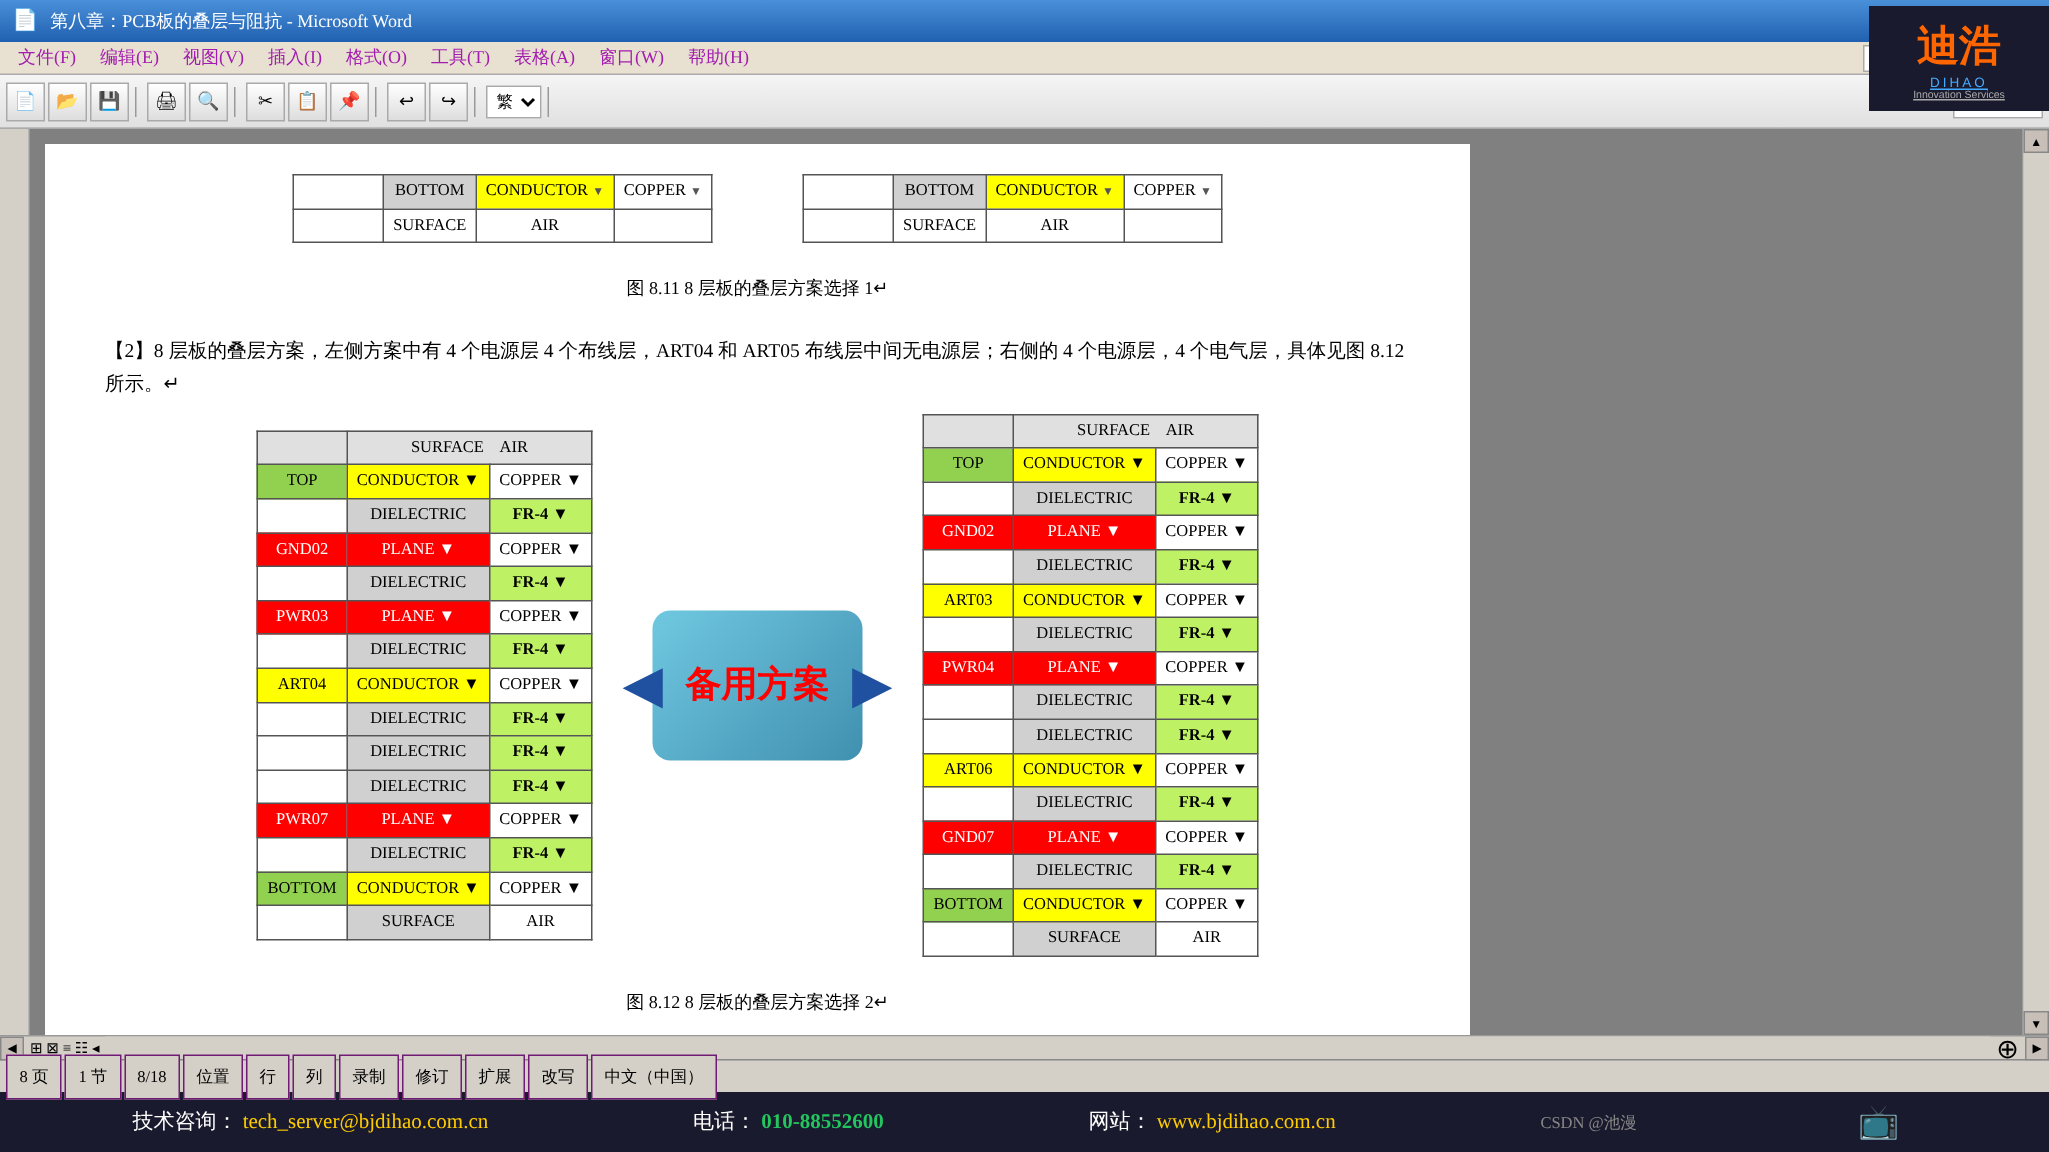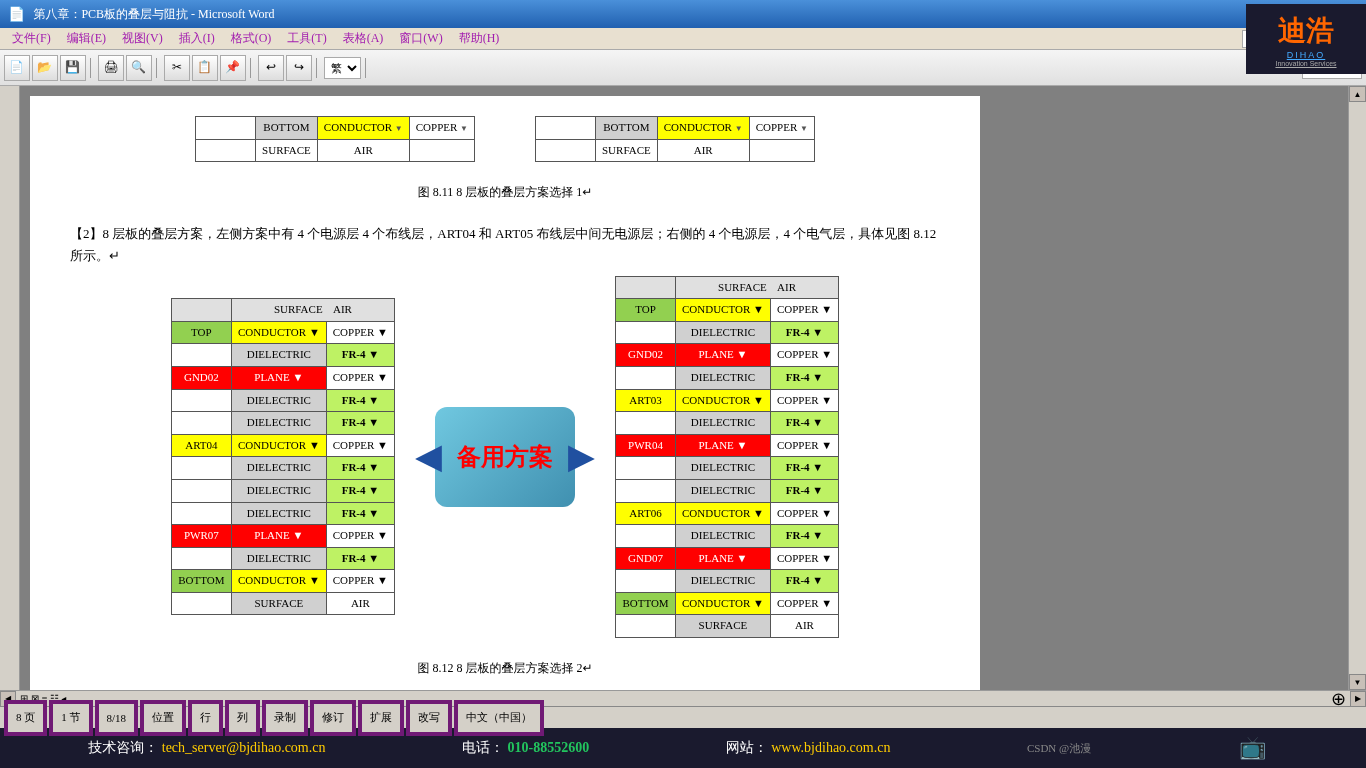--- a/index.html
+++ b/index.html
@@ -111,21 +111,21 @@
       height: 22px;
       background: #d4d0c8;
       border-top: 1px solid #888;
       display: flex;
       align-items: center;
       font-size: 11px;
       padding: 0 4px;
       gap: 2px;
     }
     .status-cell {
-      border: 4px solid #701a75;
+      border: 1px solid #701a75;
       padding: 14px 8px;
       height: 18px;
       display: flex;
       align-items: center;
       background: #d4d0c8;
       white-space: nowrap;
     }
     .status-lang { background: #d4d0c8; }
 
     
@@ -298,20 +298,25 @@
                 <td class="row-gnd">GND02</td>
                 <td class="row-plane">PLANE ▼</td>
                 <td>COPPER ▼</td>
               </tr>
               <tr>
                 <td></td>
                 <td class="row-dielectric">DIELECTRIC</td>
                 <td class="cell-fr4">FR-4 ▼</td>
               </tr>
               <tr>
+                <td class="row-pwr">PWR03</td>
+                <td class="row-plane">PLANE ▼</td>
+                <td>COPPER ▼</td>
+              </tr>
+              <tr>
                 <td></td>
                 <td class="row-dielectric">DIELECTRIC</td>
                 <td class="cell-fr4">FR-4 ▼</td>
               </tr>
               <tr>
                 <td class="row-art">ART04</td>
                 <td class="row-conductor">CONDUCTOR ▼</td>
                 <td>COPPER ▼</td>
               </tr>
               <tr>

